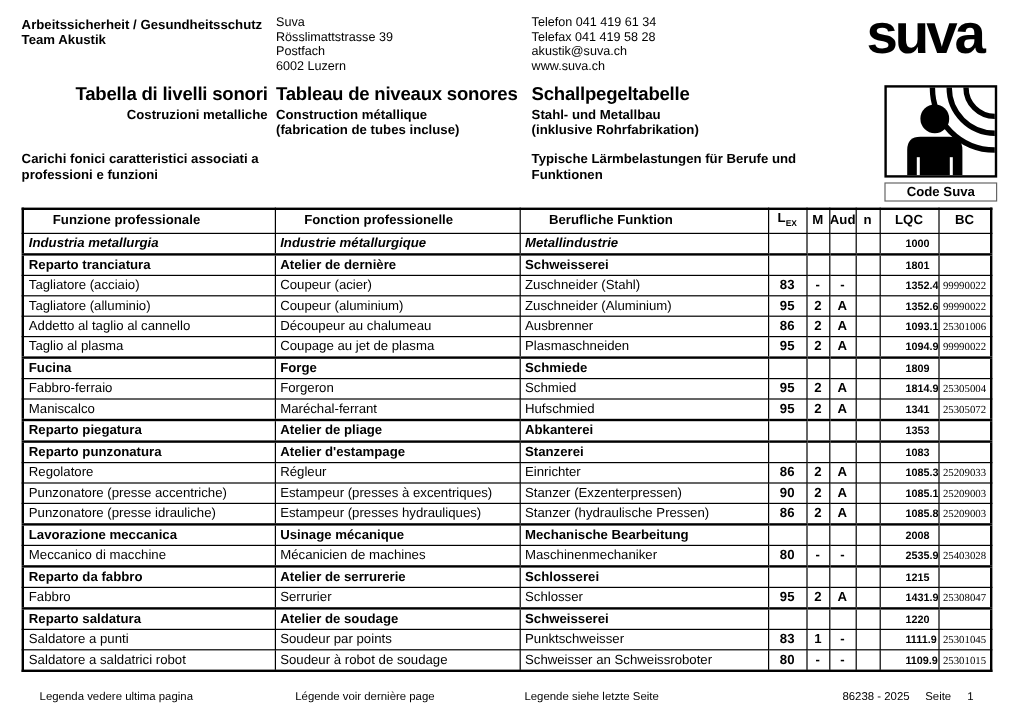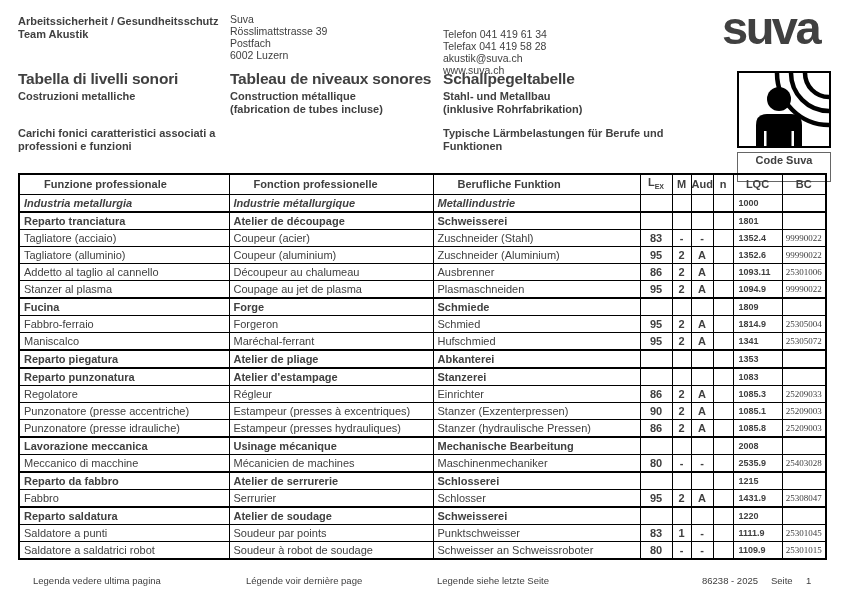--- a/index.html
+++ b/index.html
@@ -1,59 +1,59 @@
 <!DOCTYPE html>
 <html><head>
 <meta charset="utf-8">
 <style>
   html,body { margin:0; padding:0; background:#e8e8e8; }
   .page {
     position:relative; width:842px; height:595px; background:#ffffff;
-    font-family:"Liberation Sans", sans-serif; color:#404040; overflow:hidden;
+    font-family:"Liberation Sans", sans-serif; color:#000000; overflow:hidden;
     margin:0 auto;
   }
   
   .dept   { position:absolute; left:18px;  top:15px; font-size:11px; font-weight:bold; line-height:13px; }
   .addr   { position:absolute; left:230px; top:13px; font-size:10.5px; line-height:12px; }
-  .contact{ position:absolute; left:443px; top:28px; font-size:10.5px; line-height:12px; }
+  .contact{ position:absolute; left:443px; top:13px; font-size:10.5px; line-height:12px; }
   .logo   { position:absolute; left:722px; top:0px; font-size:47px; font-weight:bold; letter-spacing:-2.5px; }
 
   
   .title-block { position:absolute; top:70px; }
-  .tb-it { left:18px;  width:205px; }
+  .tb-it { left:18px;  width:205px;text-align:right; }
   .tb-fr { left:230px; width:210px; }
   .tb-de { left:443px; width:245px; }
   .title-block h1 { font-size:15.5px; margin:0 0 2px 0; font-weight:bold; letter-spacing:-0.2px; }
   .title-sub { font-size:11px; font-weight:bold; line-height:12.5px; }
   .title-desc { position:absolute; top:127px; font-size:11px; font-weight:bold; line-height:13px; }
   .td-it { left:18px;  width:205px; }
   .td-fr { left:230px; width:212px; }
   .td-de { left:443px; width:230px; }
 
   
   .picto { position:absolute; left:737px; top:71px; width:94px; height:77px;
            border:2px solid #000; box-sizing:border-box; background:#fff; }
   .picto svg { display:block; width:100%; height:100%; }
-  .code-box { position:absolute; left:737px; top:152px; width:94px; height:30px;
+  .code-box { position:absolute; left:737px; top:152px; width:94px; height:16px;
               border:1px solid #666; box-sizing:border-box; text-align:center;
               font-size:11px; font-weight:bold; line-height:15px; background:#fff; }
 
   
   .sound-table { position:absolute; left:18px; top:173px; width:807px;
                  border-collapse:collapse; table-layout:fixed; font-size:11px;
                  border:2px solid #000; }
   .sound-table th, .sound-table td {
     border:1px solid #000; height:16px; padding:0 2px 0 4px;
     text-align:left; overflow:hidden; white-space:nowrap; line-height:15px;
   }
   .sound-table th { font-weight:bold;padding-left:24px; }
   .sound-table th.num, .sound-table td.c-lex, .sound-table td.c-m,
   .sound-table td.c-aud, .sound-table td.c-n { text-align:center; padding:0; }
   td.c-lex, td.c-m, td.c-aud { font-weight:bold; }
-  td.c-lqc { font-size:9px;  padding-left:5px; font-weight:bold; font-style:normal !important; }
+  td.c-lqc { font-size:9px;  padding-left:21px; font-weight:bold; font-style:normal !important; }
   td.c-bc  { font-size:9px;  padding:0; text-align:center; font-weight:normal !important; font-style:normal !important;font-family:Liberation Serif, serif; }
   tr.industry td { font-weight:bold; font-style:italic; }
   tr.section  td { font-weight:bold; border-top:2px solid #000; }
   .lex-sub { font-size:7px; font-weight:bold; }
 
   
   .footer span { position:absolute; top:575px; font-size:9.5px; }
   .f-legend-it { left:33px; }  .f-legend-fr { left:246px; } .f-legend-de { left:437px; }
   .f-docnum    { left:702px; } .f-pagelabel { left:771px; } .f-pagenum { left:806px; }
 </style>
@@ -144,21 +144,21 @@
           <td class="c-de">Metallindustrie</td>
           <td class="c-lex"></td>
           <td class="c-m"></td>
           <td class="c-aud"></td>
           <td class="c-n"></td>
           <td class="c-lqc">1000</td>
           <td class="c-bc"></td>
         </tr>
         <tr class="section">
           <td class="c-it">Reparto tranciatura</td>
-          <td class="c-fr">Atelier de découpage</td>
+          <td class="c-fr">Atelier de dernière</td>
           <td class="c-de">Schweisserei</td>
           <td class="c-lex"></td>
           <td class="c-m"></td>
           <td class="c-aud"></td>
           <td class="c-n"></td>
           <td class="c-lqc">1801</td>
           <td class="c-bc"></td>
         </tr>
         <tr class="normal">
           <td class="c-it">Tagliatore (acciaio)</td>
@@ -187,21 +187,21 @@
           <td class="c-fr">Découpeur au chalumeau</td>
           <td class="c-de">Ausbrenner</td>
           <td class="c-lex">86</td>
           <td class="c-m">2</td>
           <td class="c-aud">A</td>
           <td class="c-n"></td>
           <td class="c-lqc">1093.11</td>
           <td class="c-bc">25301006</td>
         </tr>
         <tr class="normal">
-          <td class="c-it">Stanzer al plasma</td>
+          <td class="c-it">Taglio al plasma</td>
           <td class="c-fr">Coupage au jet de plasma</td>
           <td class="c-de">Plasmaschneiden</td>
           <td class="c-lex">95</td>
           <td class="c-m">2</td>
           <td class="c-aud">A</td>
           <td class="c-n"></td>
           <td class="c-lqc">1094.9</td>
           <td class="c-bc">99990022</td>
         </tr>
         <tr class="section">

